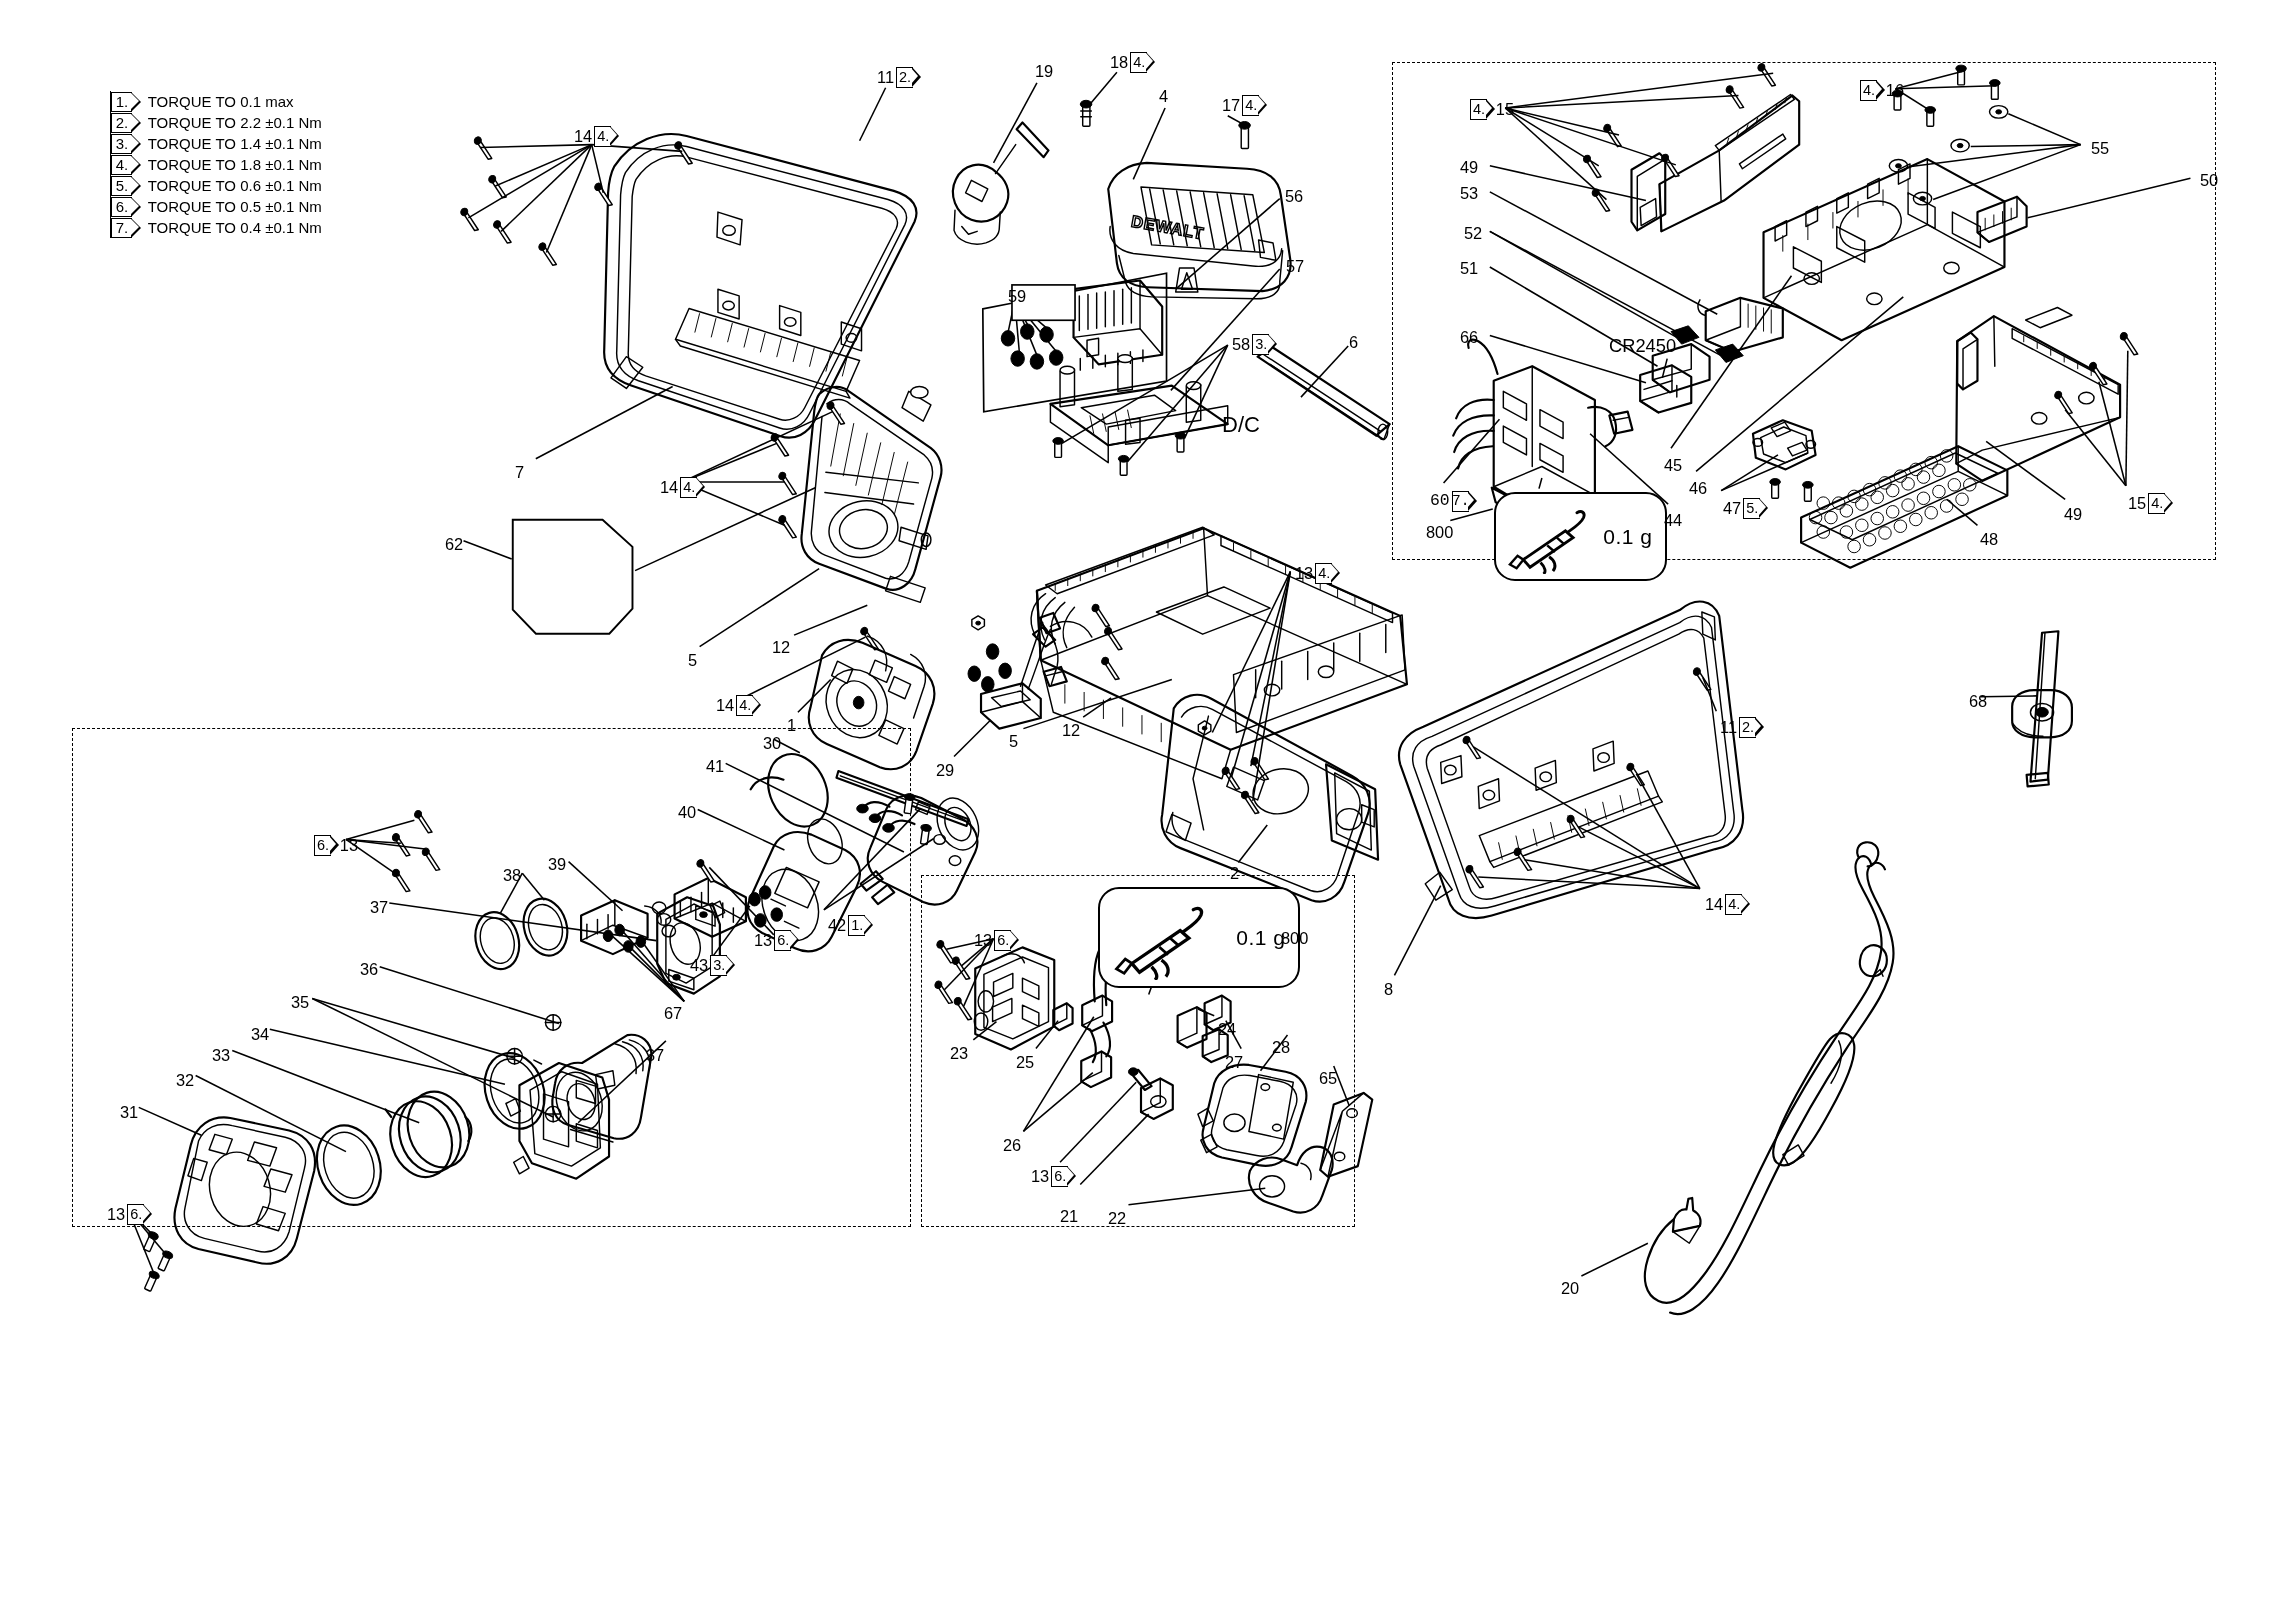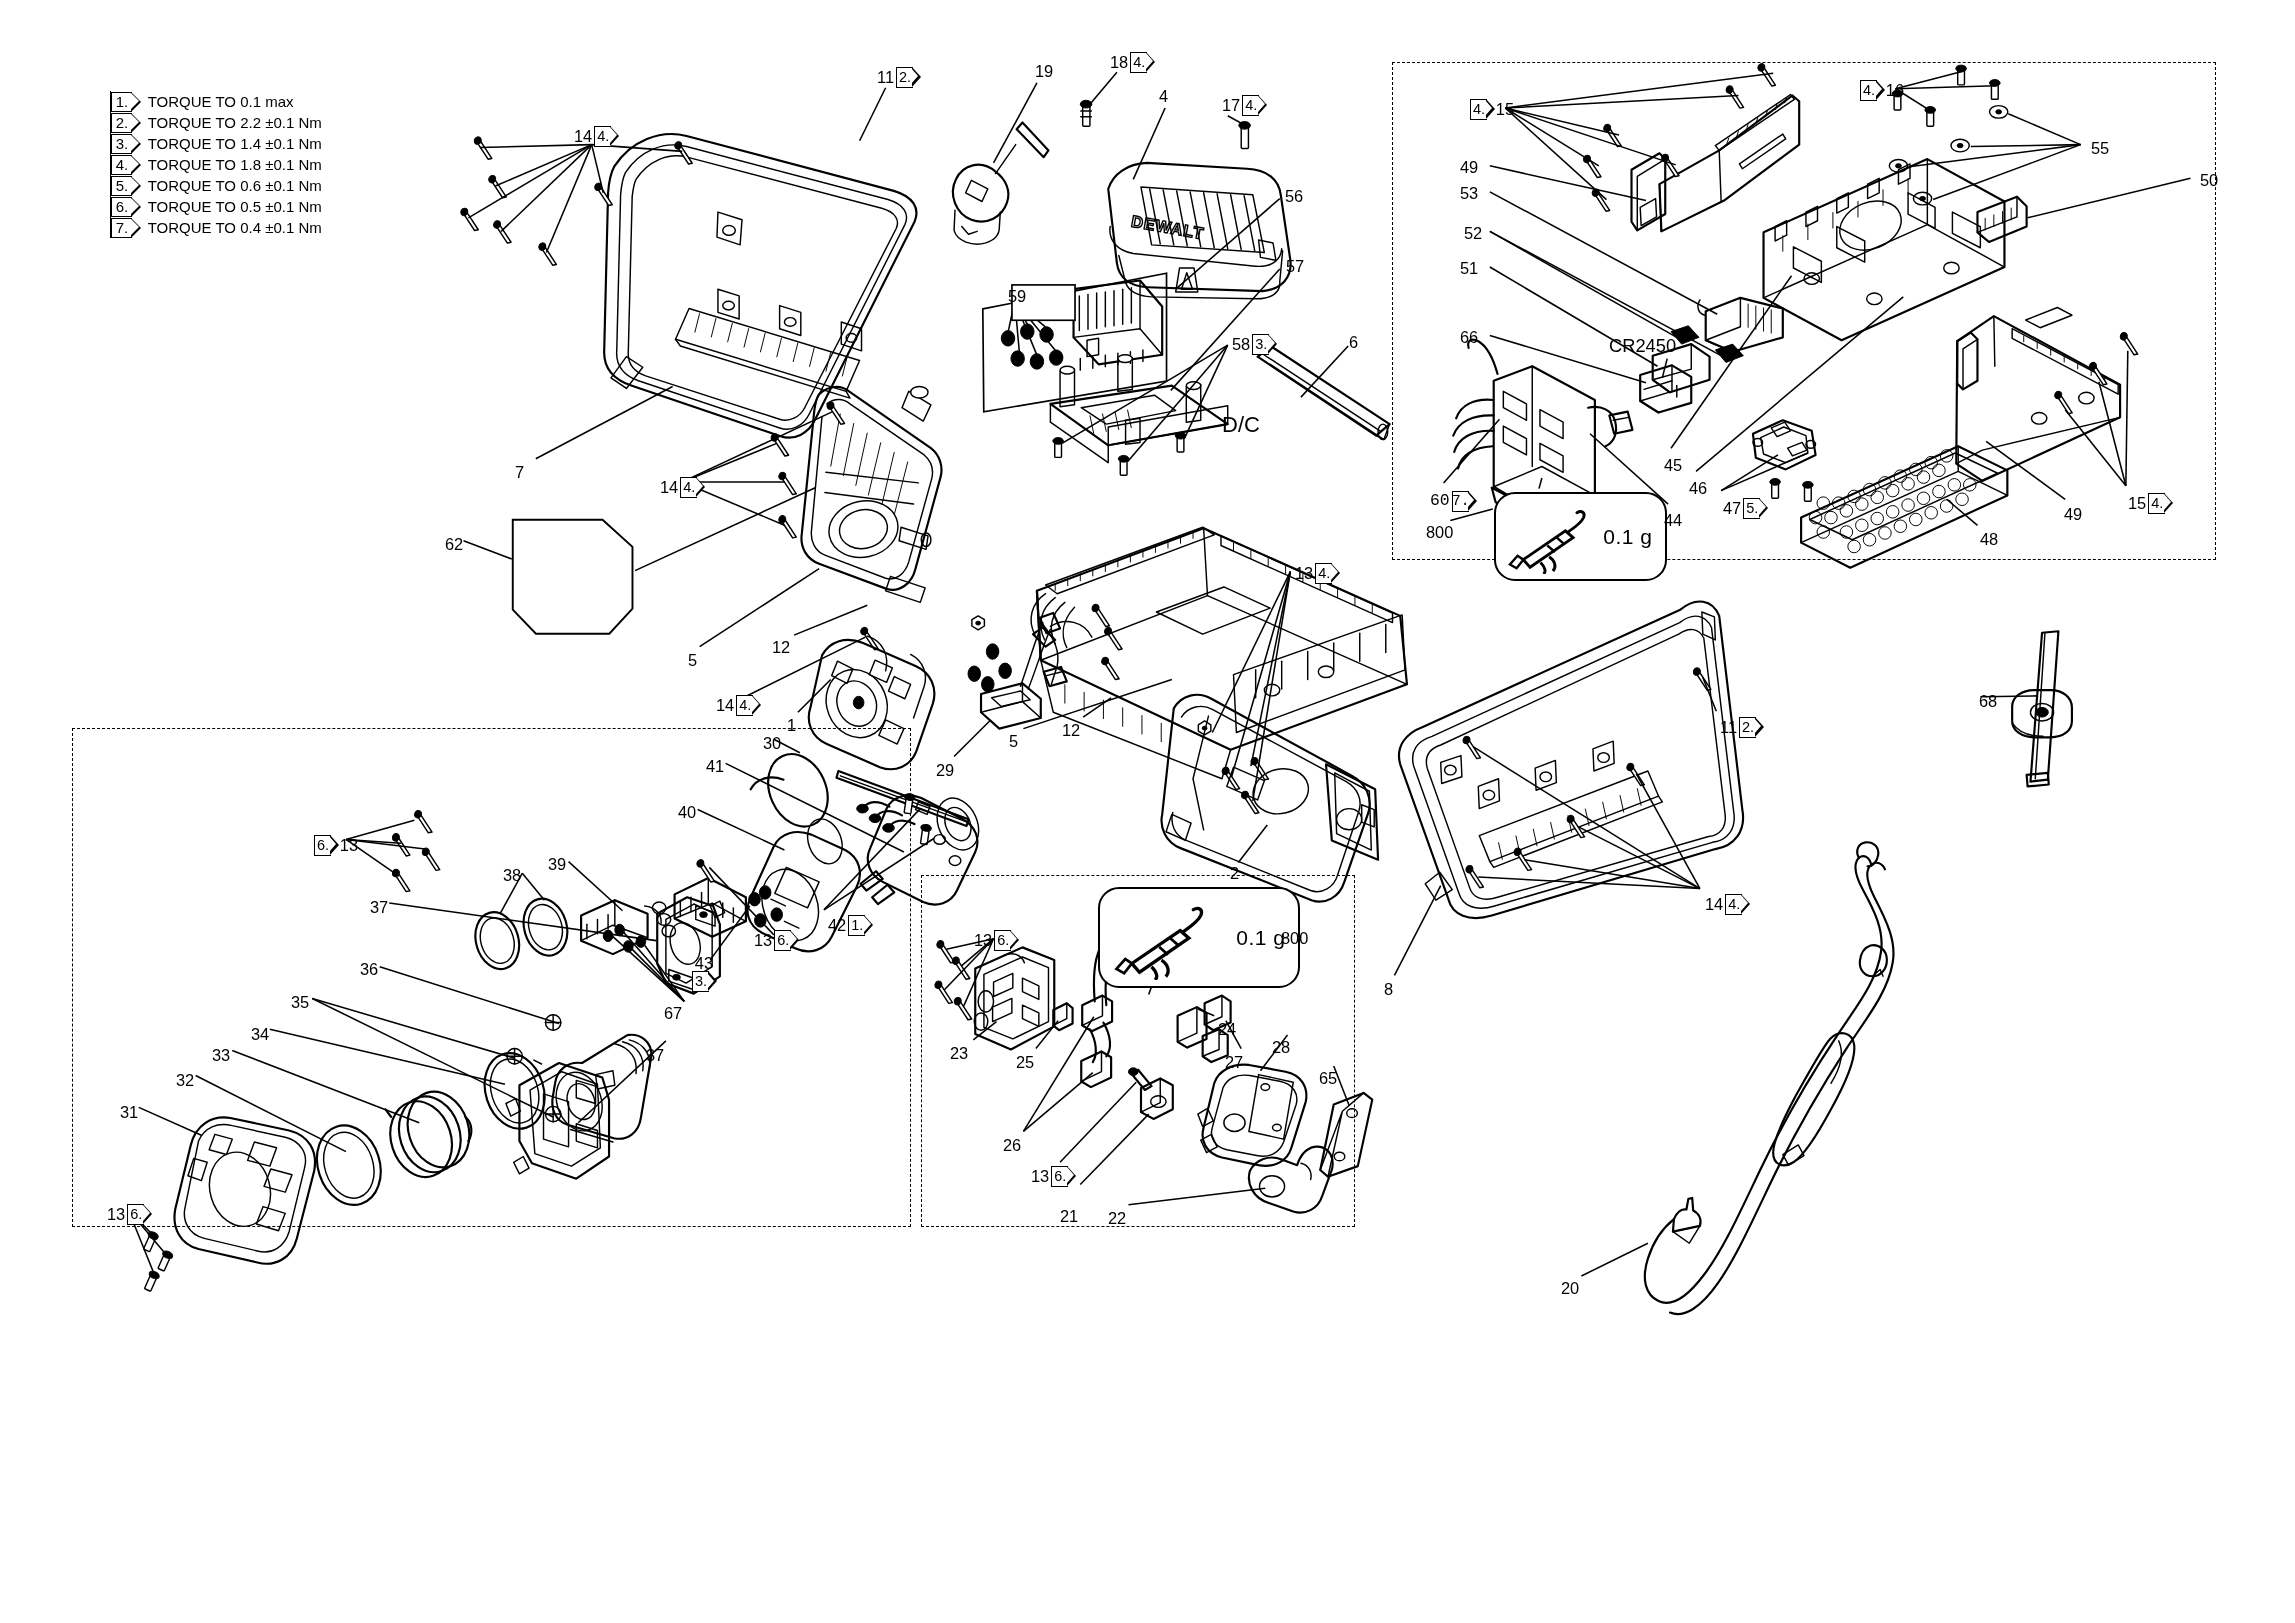--- a/index.html
+++ b/index.html
@@ -1508,21 +1508,21 @@
       <div class="lbl-row" style="left: 1705px; top: 894px;">
         <span>14</span>
         <span class="hexnum">
           <span class="hb">4.</span>
           <span class="hp"></span>
         </span>
       </div>
       <div class="lbl-row" style="left: 1384px; top: 981px;">
         <span>8</span>
       </div>
-      <div class="lbl-row" style="left: 1969px; top: 693px; margin-left: 10px;">
+      <div class="lbl-row" style="left: 1969px; top: 693px;">
         <span>68</span>
       </div>
       <div class="lbl-row" style="left: 1561px; top: 1280px;">
         <span>20</span>
       </div>
       <div class="lbl-row" style="left: 1468px; top: 99px;">
         <span class="hexnum">
           <span class="hb">4.</span>
           <span class="hp"></span>
         </span>
@@ -1652,21 +1652,21 @@
           <span class="hp"></span>
         </span>
       </div>
       <div class="lbl-row" style="left: 828px; top: 915px;">
         <span>42</span>
         <span class="hexnum">
           <span class="hb">1.</span>
           <span class="hp"></span>
         </span>
       </div>
-      <div class="lbl-row" style="left: 690px; top: 955px; flex-direction: column;">
+      <div class="lbl-row" style="left: 690px; top: 955px;">
         <span>43</span>
         <span class="hexnum">
           <span class="hb">3.</span>
           <span class="hp"></span>
         </span>
       </div>
       <div class="lbl-row" style="left: 664px; top: 1005px;">
         <span>67</span>
       </div>
       <div class="lbl-row" style="left: 646px; top: 1047px;">

